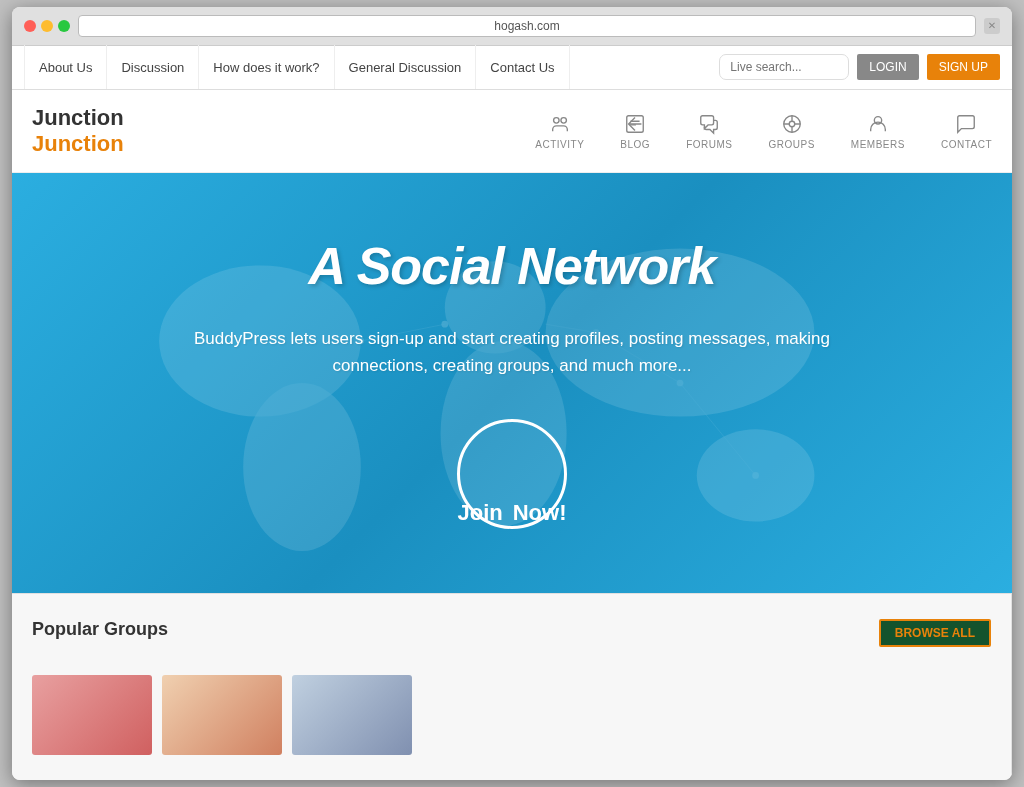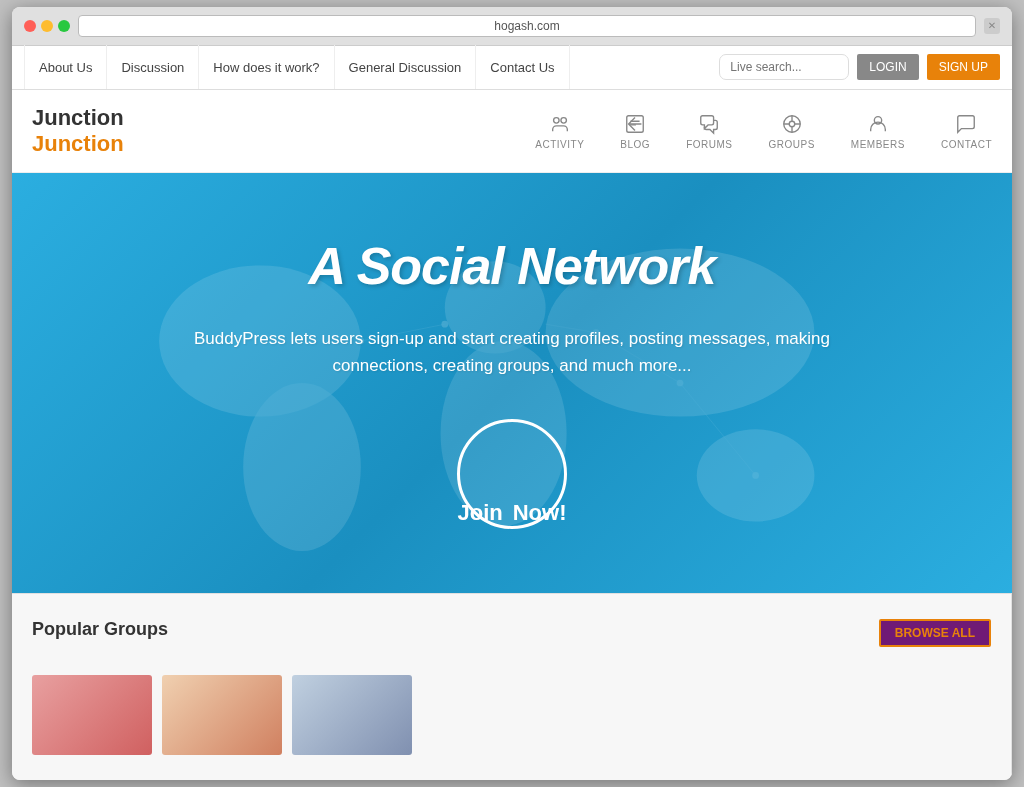--- a/index.html
+++ b/index.html
@@ -247,21 +247,21 @@
       align-items: flex-start;
       justify-content: space-between;
       margin-bottom: 28px;
     }
     .section-title {
       font-size: 18px;
       font-weight: bold;
       color: #333;
     }
     .browse-all-btn {
-      background: #701a75;
+      background: #14532d;
       border: 2px solid #e8820a;
       color: #e8820a;
       padding: 5px 14px;
       font-size: 12px;
       cursor: pointer;
       border-radius: 2px;
       font-weight: bold;
     }
     .group-thumbnails {
       display: flex;

